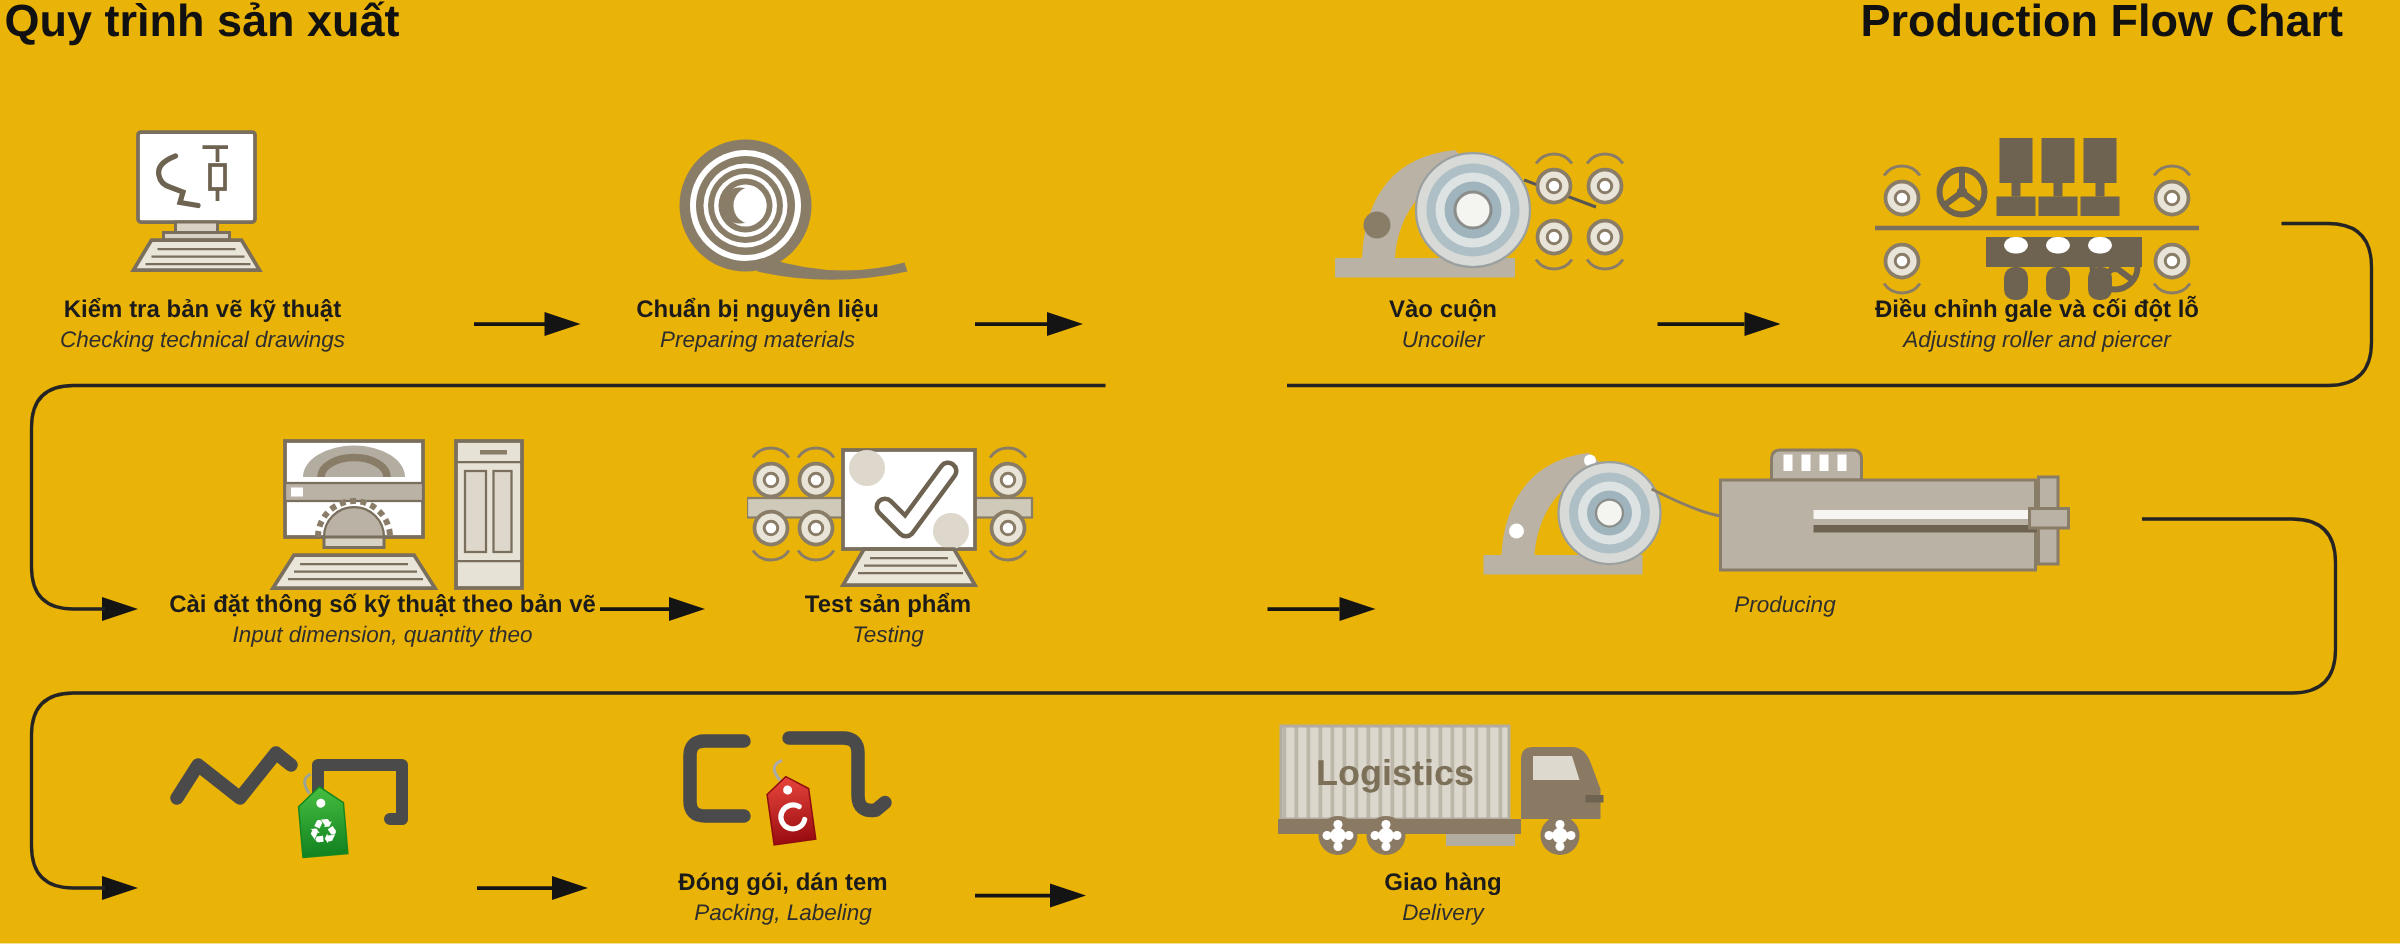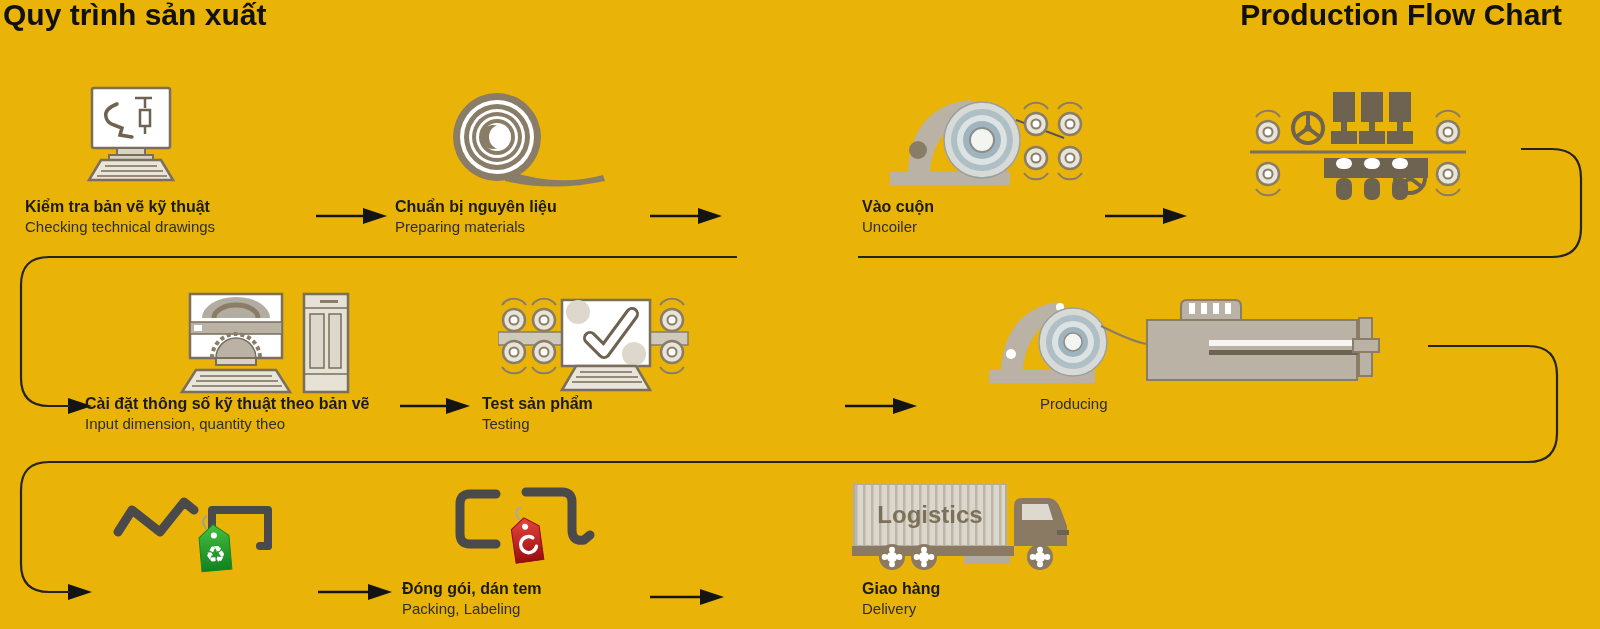--- a/index.html
+++ b/index.html
@@ -3,23 +3,23 @@
 <meta charset="utf-8">
 <style>
   html,body{margin:0;padding:0;background:#fff;}
   .canvas{
     position:relative;width:1600px;height:629px;background:#eab308;overflow:hidden;
     font-family:"Liberation Sans", sans-serif;
   }
   .title{position:absolute;top:-2px;font-size:30px;font-weight:bold;color:#111;letter-spacing:0;}
   .title-left{left:3px;}
   .title-right{right:38px;}
-  .step{position:absolute;}
+  .step{position:absolute;text-align:center;}
   .step .vi{font-size:16px;font-weight:bold;color:#1b1b1b;line-height:20px;white-space:nowrap;}
-  .step .en{font-size:15px;color:#2e2e2e;line-height:19px;white-space:nowrap;}
+  .step .en{font-size:15px;font-style:italic;color:#2e2e2e;line-height:19px;white-space:nowrap;}
   .icon{position:absolute;}
   .overlay{position:absolute;left:0;top:0;width:1600px;height:629px;}
 </style>
 </head>
 <body>
 
 <div class="canvas">
 
   <div class="title title-left">Quy trình sản xuất</div>
   <div class="title title-right">Production Flow Chart</div>
@@ -267,20 +267,24 @@
   <div class="step" style="left:395px;top:197px;width:220px">
     <div class="vi">Chuẩn bị nguyên liệu</div>
     <div class="en">Preparing materials</div>
   </div>
 
   <div class="step" style="left:862px;top:197px;width:200px">
     <div class="vi">Vào cuộn</div>
     <div class="en">Uncoiler</div>
   </div>
 
+  <div class="step" style="left:1218px;top:197px;width:280px">
+    <div class="vi">Điều chỉnh gale và cối đột lỗ</div>
+    <div class="en">Adjusting roller and piercer</div>
+  </div>
 
   <div class="step" style="left:85px;top:394px;width:340px">
     <div class="vi">Cài đặt thông số kỹ thuật theo bản vẽ</div>
     <div class="en">Input dimension, quantity theo</div>
   </div>
 
   <div class="step" style="left:482px;top:394px;width:220px">
     <div class="vi">Test sản phẩm</div>
     <div class="en">Testing</div>
   </div>

